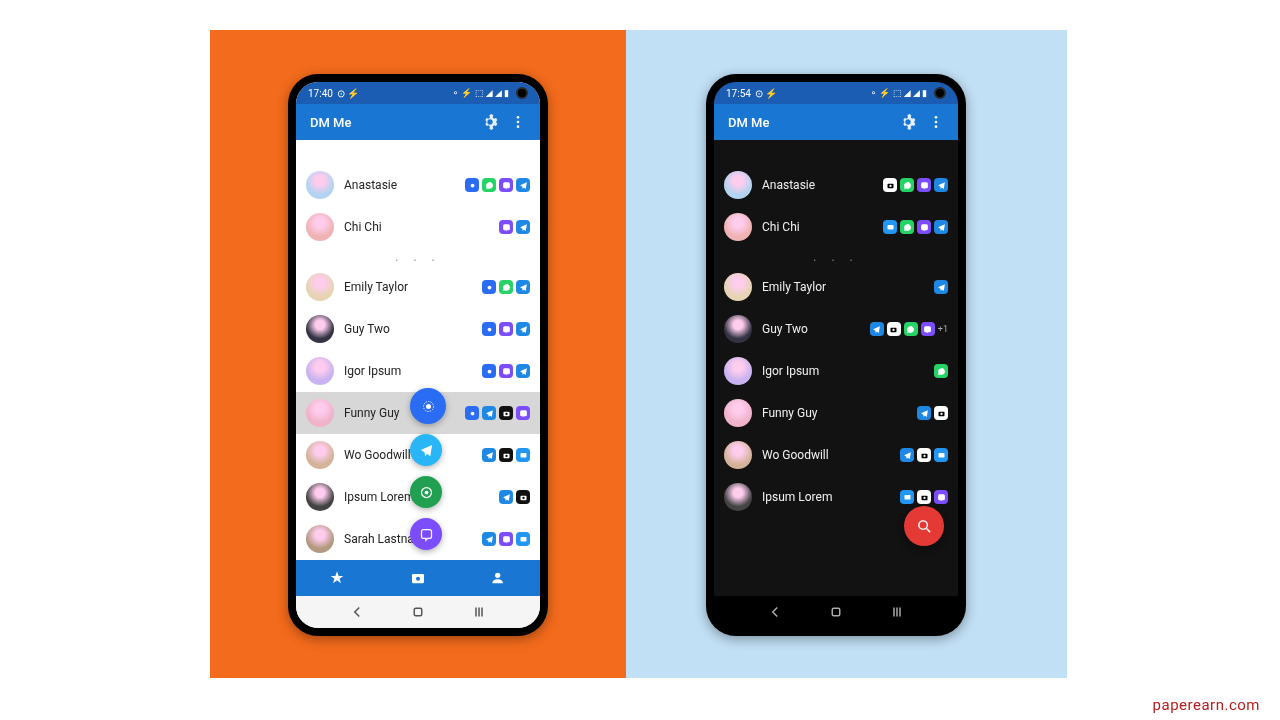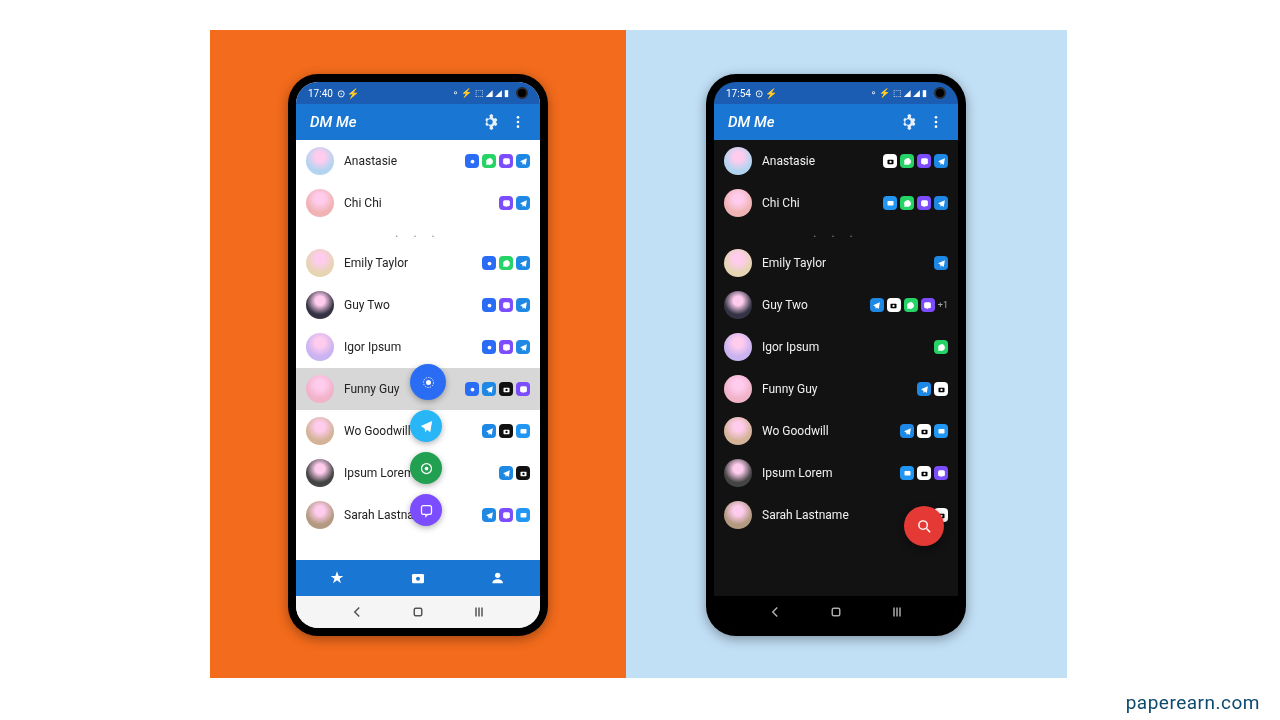--- a/index.html
+++ b/index.html
@@ -1,35 +1,35 @@
 <!DOCTYPE html>
 <html><head>
 <meta charset="utf-8">
 <style>
 * { margin: 0; padding: 0; box-sizing: border-box; font-family: Roboto, -apple-system, sans-serif; }
 body { width: 1280px; height: 720px; background: #fff; position: relative; overflow: hidden; }
 .panel { position: absolute; top: 30px; height: 648px; }
 .panel-left { left: 210px; width: 416px; background: #f36b1c; }
 .panel-right { left: 626px; width: 441px; background: #c1dff5; }
-.watermark { position: absolute; right: 20px; bottom: 6px; color: #0c4a6e; font-size: 19px; letter-spacing: .5px; }
+.watermark { position: absolute; right: 20px; bottom: 6px; color: #b91c1c; font-size: 15px; letter-spacing: .5px; }
 .phone { position: absolute; width: 260px; height: 562px; border-radius: 30px; background: #000; box-shadow: 0 3px 12px rgba(0,0,0,.35); padding: 8px; }
 .panel-left .phone { left: 78px; top: 44px; }
 .panel-right .phone { left: 80px; top: 44px; }
 .screen { width: 100%; height: 100%; border-radius: 22px; overflow: hidden; display: flex; flex-direction: column; position: relative; }
 .screen.light { background: #fff; }
 .screen.dark { background: #121212; }
 .statusbar { height: 22px; background: #1a5db2; display: flex; align-items: center; padding: 0 12px; color: #fff; font-size: 10px; position: relative; }
 .statusbar .left { display: flex; gap: 4px; }
 .statusbar .right { margin-left: auto; display: flex; gap: 3px; align-items: center; font-size: 9px; }
 .cam { width: 12px; height: 12px; border-radius: 50%; background: #000; margin-left: 4px; border: 2px solid #2a2a2a; }
 .appbar { height: 36px; background: #1976d2; display: flex; align-items: center; padding: 0 14px; color: #fff; }
-.appbar .title { font-size: 15px; font-weight: 500; font-style: italic; }
+.appbar .title { font-size: 13px; font-weight: 500; }
 .appbar .spacer { flex: 1; }
 .appbar .ico { width: 16px; height: 16px; display: inline-flex; align-items: center; justify-content: center; margin-left: 12px; }
-.list { flex: 1; overflow: hidden; position: relative; }
+.list { flex: 1; overflow: hidden; position: relative; margin-top: 24px; }
 .row { display: flex; align-items: center; height: 42px; padding: 0 10px; gap: 10px; }
 .row.sel { background: #d7d7d7; }
 .avatar { width: 28px; height: 28px; border-radius: 50%; flex-shrink: 0; }
 .name { font-size: 12px; flex: 1; }
 .screen.light .name { color: #222; }
 .screen.dark .name { color: #f0f0f0; }
 .apps { display: flex; gap: 3px; align-items: center; }
 .chip { width: 14px; height: 14px; border-radius: 4px; display: inline-flex; align-items: center; justify-content: center; }
 .chip svg { width: 9px; height: 9px; }
 .more { font-size: 9px; color: #aaa; }
@@ -531,37 +531,20 @@
                   <circle cx="12" cy="13" r="3" fill="#fff"></circle>
                 </svg>
               </span>
               <span class="chip" style="background:#7c4dff">
                 <svg viewBox="0 0 24 24">
                   <path d="M7 3h10a4 4 0 014 4v8a4 4 0 01-4 4h-3l-4 3v-3H7a4 4 0 01-4-4V7a4 4 0 014-4z" fill="#fff"></path>
                 </svg>
               </span>
             </span>
           </div>
-          <div class="row">
-            <span class="avatar" style="background:radial-gradient(circle at 50% 35%, #fce 20%, #b39980 60%)"></span>
-            <span class="name">Sarah Lastname</span>
-            <span class="apps">
-              <span class="chip" style="background:#1e88e5">
-                <svg viewBox="0 0 24 24">
-                  <path d="M3 11l18-8-3 18-5-4-3 4-1-6z" fill="#fff"></path>
-                </svg>
-              </span>
-              <span class="chip" style="background:#fff">
-                <svg viewBox="0 0 24 24">
-                  <rect x="4" y="7" width="16" height="12" rx="2" fill="#000"></rect>
-                  <circle cx="12" cy="13" r="3" fill="#fff"></circle>
-                </svg>
-              </span>
-            </span>
-          </div>
           <div class="fab-single">
             <svg viewBox="0 0 24 24">
               <circle cx="10" cy="10" r="6" fill="none" stroke="#fff" stroke-width="2"></circle>
               <path d="M15 15l5 5" stroke="#fff" stroke-width="2"></path>
             </svg>
           </div>
         </div>
       <div class="navbar">
         <span class="navbtn">
             <svg viewBox="0 0 24 24" stroke-width="2">

